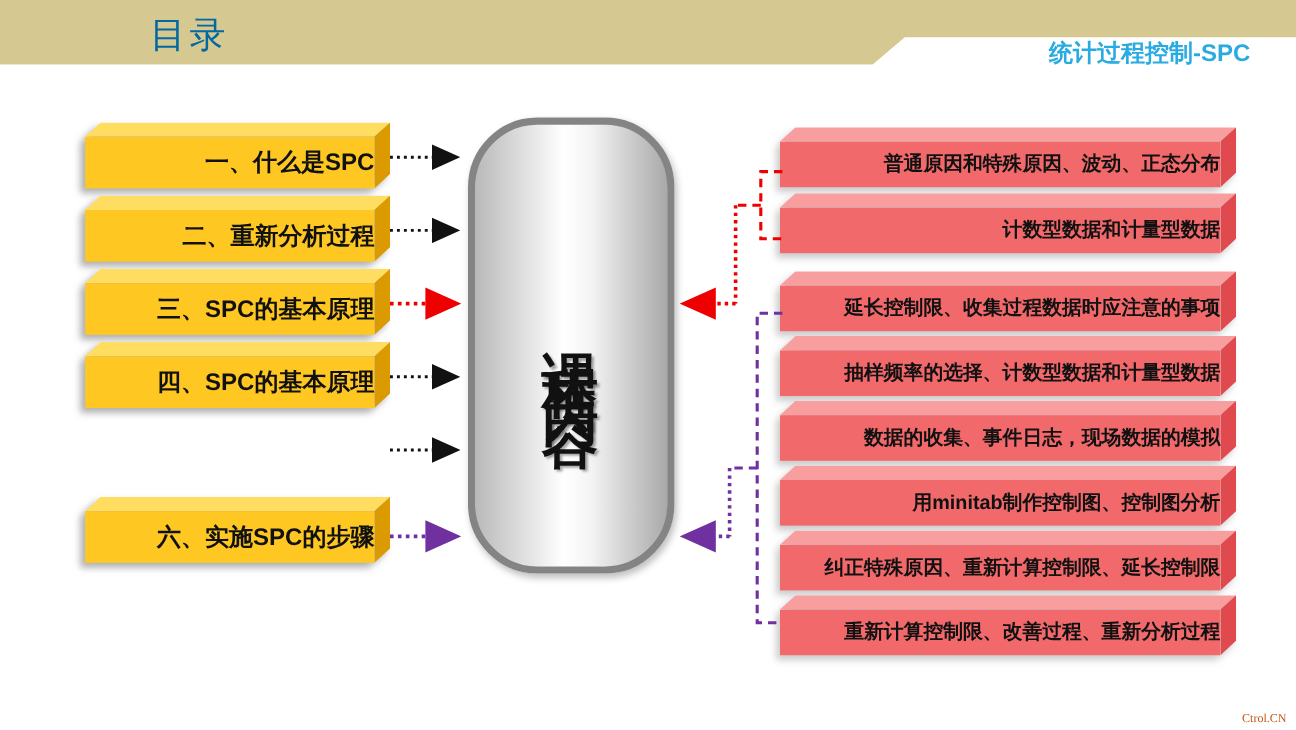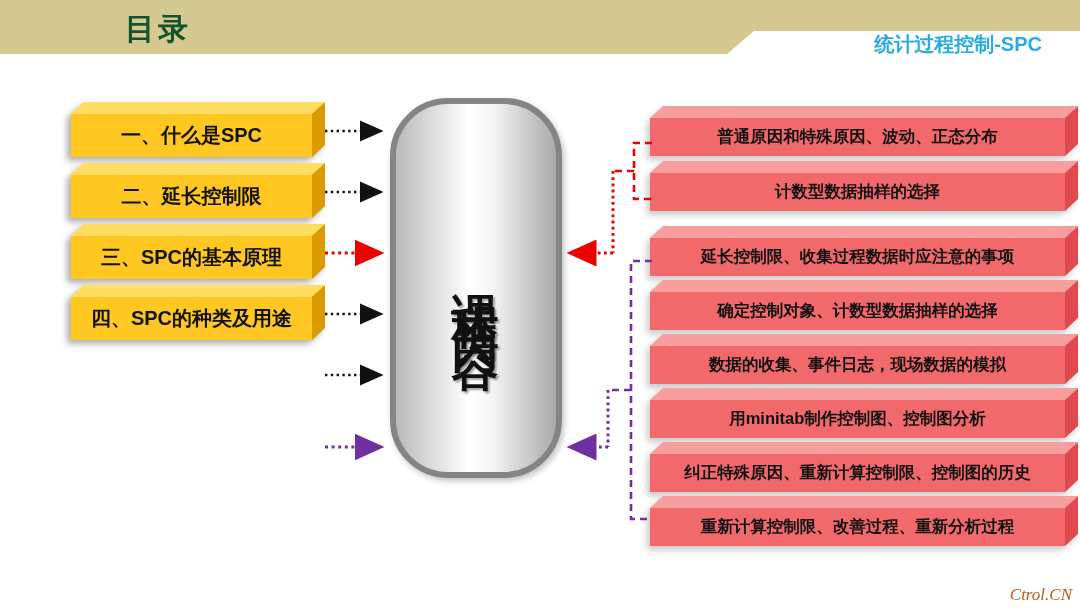--- a/index.html
+++ b/index.html
@@ -12,33 +12,33 @@
   }
 
   
   .top-band {
     position:absolute; left:0; top:0; width:1080px; height:54px;
     background:#d5c890;
     clip-path:polygon(0 0, 1080px 0, 1080px 31px, 754px 31px, 727px 54px, 0 54px);
   }
   .slide-title {
     position:absolute; left:125px; top:9px;
-    font-size:30px; font-weight:bold; color:#14532d; letter-spacing:3px;
+    font-size:30px; font-weight:normal; color:#0369a1; letter-spacing:3px;
   }
   .course-title {
     position:absolute; right:38px; top:31px;
     font-size:20px; font-weight:bold; color:#29abe2;margin-left:36px;
   }
 
   
   .box3d { position:absolute; }
   .box3d .face {
     position:relative; width:100%; height:100%;
     background:var(--face);
-    display:flex; align-items:center; justify-content:center;
+    display:flex; align-items:center; justify-content:flex-end;
     font-weight:bold; color:#111; z-index:2;
   }
   .box3d::before {              
     content:""; position:absolute; left:0; top:-12px;
     width:calc(100% + 13px); height:12px;
     background:var(--top);
     clip-path:polygon(13px 0, 100% 0, calc(100% - 13px) 100%, 0 100%);
   }
   .box3d::after {               
     content:""; position:absolute; right:-13px; top:-12px;
@@ -46,21 +46,21 @@
     background:var(--side);
     clip-path:polygon(0 12px, 100% 0, 100% calc(100% - 12px), 0 100%);
   }
   .yellow { --face:#ffc722; --top:#ffdd61; --side:#db9b00;
             filter:drop-shadow(-4px 4px 3px rgba(110,110,110,.55)); }
   .red    { --face:#f2696b; --top:#f89e9e; --side:#e04a4e;
             filter:drop-shadow(-3px 4px 3px rgba(150,150,150,.5)); }
 
   .chapter { left:71px;  width:241px; height:43px; }
   .chapter .face { font-size:20px; }
-  .topic   { left:650px; width:415px; height:38px; }
+  .topic   { left:650px; width:367px; height:38px; }
   .topic .face { font-size:16.5px; }
 
   
   .center-shape {
     position:absolute; left:390px; top:98px; width:172px; height:380px;
     border:6px solid #848484; border-radius:58px;
     background:linear-gradient(90deg,#b9b9b9 0%,#ffffff 46%,#f4f4f4 60%,#a9a9a9 100%);
     display:flex; align-items:center; justify-content:center;
     box-shadow:2px 3px 6px rgba(0,0,0,.25);
   }
@@ -72,21 +72,21 @@
   }
 
   
   .connectors { position:absolute; inset:0; width:1080px; height:608px;
                 pointer-events:none; z-index:3; }
 
   
   .watermark {
     position:absolute; right:8px; bottom:3px;
     font-family:"Liberation Serif","DejaVu Serif",serif;
-    font-size:17px; color:#c05a15;font-style:italic;
+    font-size:10px; color:#c05a15;
   }
 </style>
 </head>
 <body>
 
 <div class="slide">
 
   <div class="top-band"></div>
   <div class="slide-title">目录</div>
   <div class="course-title">统计过程控制-SPC</div>
@@ -122,71 +122,76 @@
     <path d="M608 447 H571" fill="none" stroke="#7030a0" stroke-width="3" stroke-dasharray="2.8 3.4" marker-end="url(#mp)"></path>
   </svg>
 
   <div class="box3d yellow chapter" style="top:114px">
     <div class="face">
         <span>一、什么是SPC</span>
       </div>
   </div>
   <div class="box3d yellow chapter" style="top:175px">
     <div class="face">
-        <span>二、延长控制限</span>
+        <span>二、重新分析过程</span>
       </div>
   </div>
   <div class="box3d yellow chapter" style="top:236px">
     <div class="face">
         <span>三、SPC的基本原理</span>
       </div>
   </div>
   <div class="box3d yellow chapter" style="top:297px">
     <div class="face">
-        <span>四、SPC的种类及用途</span>
+        <span>四、SPC的基本原理</span>
+      </div>
+  </div>
+  <div class="box3d yellow chapter" style="top:426px">
+    <div class="face">
+        <span>六、实施SPC的步骤</span>
       </div>
   </div>
 
   <div class="center-shape">
     <span class="vtext">课程内容</span>
   </div>
 
   <div class="box3d red topic" style="top:118px">
     <div class="face">
         <span>普通原因和特殊原因、波动、正态分布</span>
       </div>
   </div>
   <div class="box3d red topic" style="top:173px">
     <div class="face">
-        <span>计数型数据抽样的选择</span>
+        <span>计数型数据和计量型数据</span>
       </div>
   </div>
   <div class="box3d red topic" style="top:238px">
     <div class="face">
         <span>延长控制限、收集过程数据时应注意的事项</span>
       </div>
   </div>
   <div class="box3d red topic" style="top:292px">
     <div class="face">
-        <span>确定控制对象、计数型数据抽样的选择</span>
+        <span>抽样频率的选择、计数型数据和计量型数据</span>
       </div>
   </div>
   <div class="box3d red topic" style="top:346px">
     <div class="face">
         <span>数据的收集、事件日志，现场数据的模拟</span>
       </div>
   </div>
   <div class="box3d red topic" style="top:400px">
     <div class="face">
         <span>用minitab制作控制图、控制图分析</span>
       </div>
   </div>
   <div class="box3d red topic" style="top:454px">
     <div class="face">
-        <span>纠正特殊原因、重新计算控制限、控制图的历史</span>
+        <span>纠正特殊原因、重新计算控制限、延长控制限</span>
       </div>
   </div>
   <div class="box3d red topic" style="top:508px">
     <div class="face">
         <span>重新计算控制限、改善过程、重新分析过程</span>
       </div>
   </div>
 
   <div class="watermark">Ctrol.CN</div>
 

